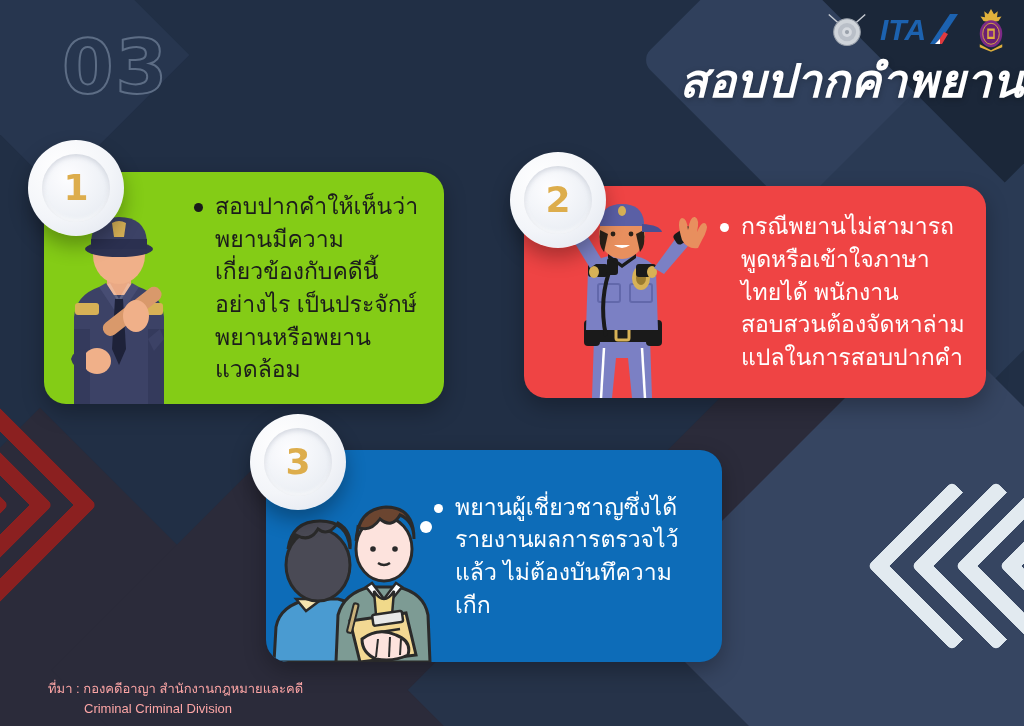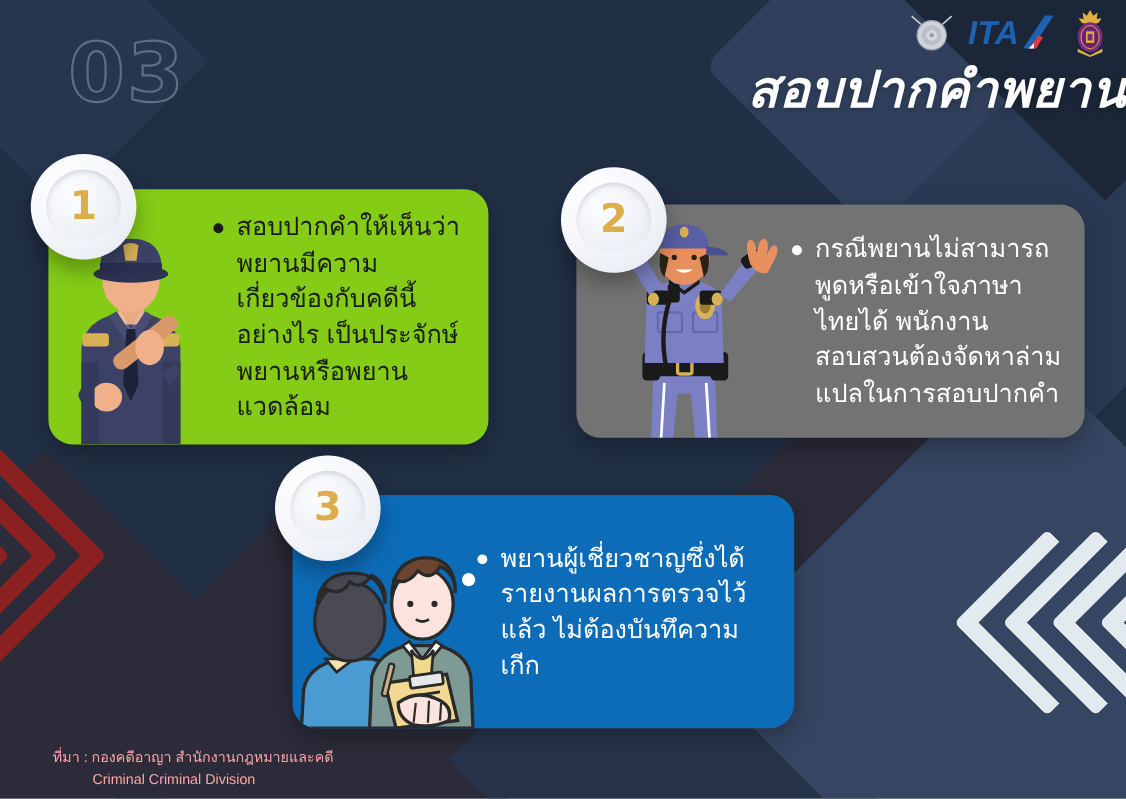--- a/index.html
+++ b/index.html
@@ -90,21 +90,21 @@
     overflow:hidden;
   }
   .card-1{
     left:44px; top:172px;
     width:400px; height:232px;
     background:#84cc16;
   }
   .card-2{
     left:524px; top:186px;
     width:462px; height:212px;
-    background:#737373;
+    background:#ef4444;
   }
   .card-3{
     left:266px; top:450px;
     width:456px; height:212px;
     background:#0d6cb8;
   }
 
   .card-art{
     flex:0 0 auto;
     position:relative;

